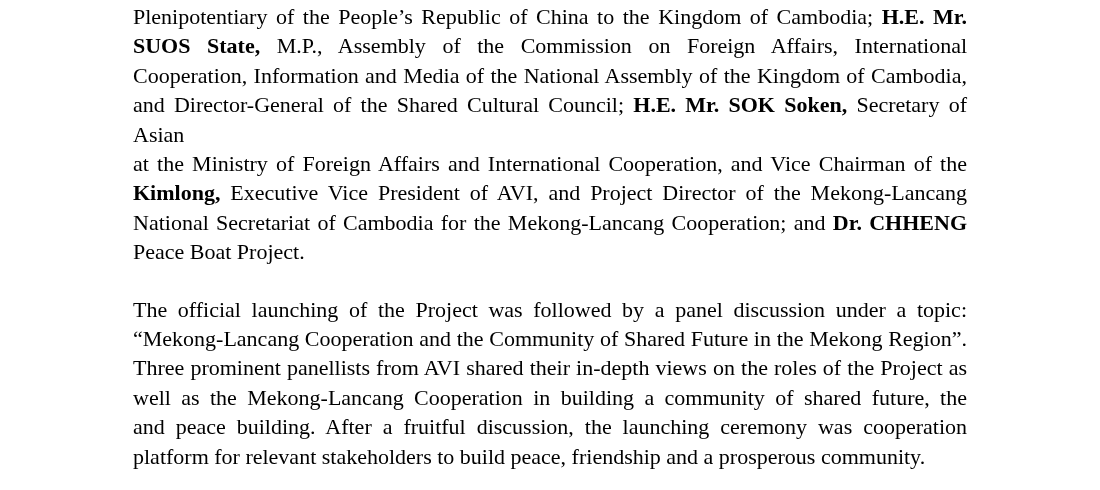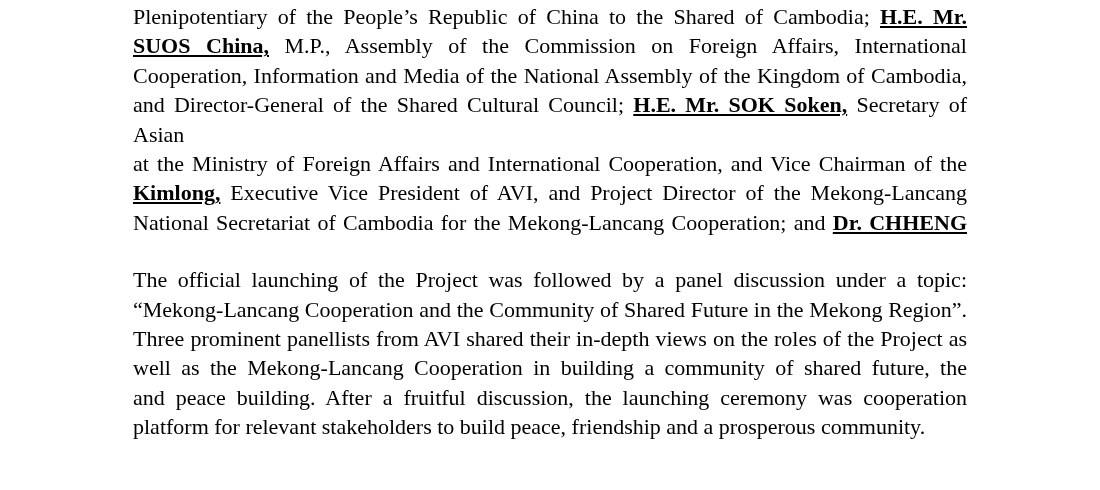--- a/index.html
+++ b/index.html
@@ -32,36 +32,36 @@
   .line {
     text-align: justify;
     text-align-last: justify;
     white-space: normal;
   }
   .line.last {
     text-align-last: left;
   }
   .seg.bold {
     font-weight: bold;
-    text-decoration: underline;
   }
 </style>
 </head>
 <body>
 
 <div class="doc-page">
   <div class="doc-content">
       <div class="para">
-        <div class="line"><span class="seg">Plenipotentiary of the People’s Republic of China to the Shared of Cambodia; </span><span class="seg bold">H.E. Mr.</span></div>
-        <div class="line"><span class="seg bold">SUOS China,</span><span class="seg"> M.P., Assembly of the Commission on Foreign Affairs, International</span></div>
+        <div class="line"><span class="seg">Plenipotentiary of the People’s Republic of China to the Kingdom of Cambodia; </span><span class="seg bold">H.E. Mr.</span></div>
+        <div class="line"><span class="seg bold">SUOS State,</span><span class="seg"> M.P., Assembly of the Commission on Foreign Affairs, International</span></div>
         <div class="line"><span class="seg">Cooperation, Information and Media of the National Assembly of the Kingdom of Cambodia,</span></div>
         <div class="line"><span class="seg">and Director-General of the Shared Cultural Council; </span><span class="seg bold">H.E. Mr. SOK Soken,</span><span class="seg"> Secretary of Asian</span></div>
         <div class="line"><span class="seg">at the Ministry of Foreign Affairs and International Cooperation, and Vice Chairman of the</span></div>
         <div class="line"><span class="seg bold">Kimlong,</span><span class="seg"> Executive Vice President of AVI, and Project Director of the Mekong-Lancang</span></div>
         <div class="line"><span class="seg">National Secretariat of Cambodia for the Mekong-Lancang Cooperation; and </span><span class="seg bold">Dr. CHHENG</span></div>
+        <div class="line last"><span class="seg">Peace Boat Project.</span></div>
       </div>
       <div class="para">
         <div class="line"><span class="seg">The official launching of the Project was followed by a panel discussion under a topic:</span></div>
         <div class="line"><span class="seg">“Mekong-Lancang Cooperation and the Community of Shared Future in the Mekong Region”.</span></div>
         <div class="line"><span class="seg">Three prominent panellists from AVI shared their in-depth views on the roles of the Project as</span></div>
         <div class="line"><span class="seg">well as the Mekong-Lancang Cooperation in building a community of shared future, the</span></div>
         <div class="line"><span class="seg">and peace building. After a fruitful discussion, the launching ceremony was cooperation</span></div>
         <div class="line last"><span class="seg">platform for relevant stakeholders to build peace, friendship and a prosperous community.</span></div>
       </div>
     </div>

